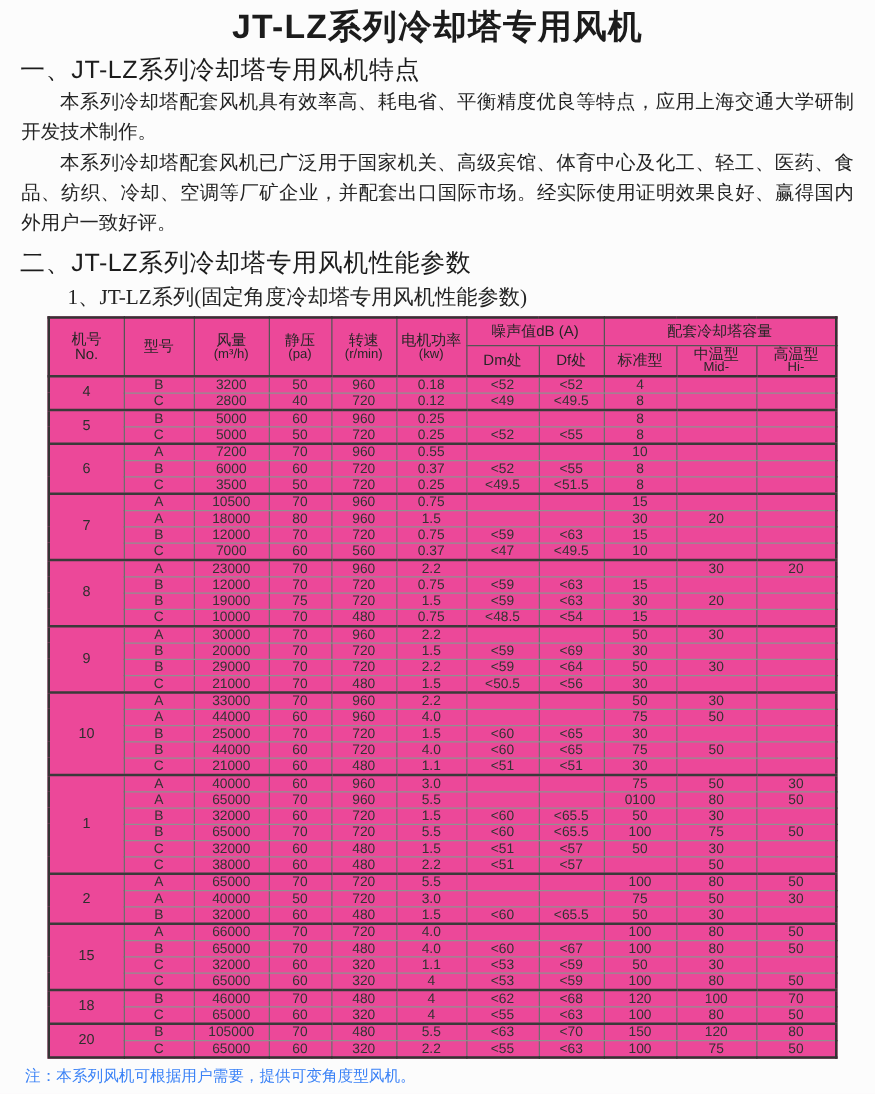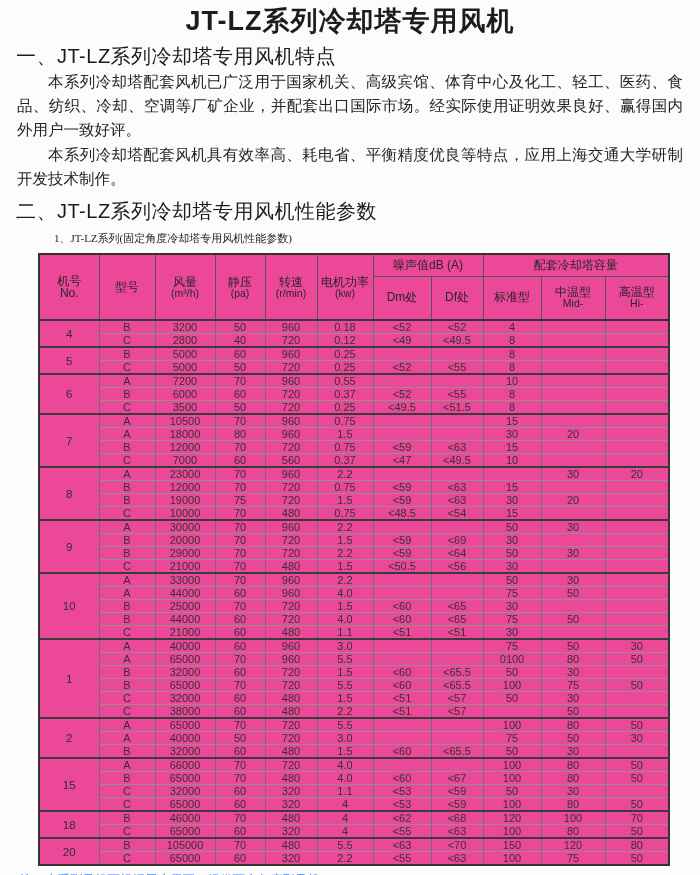--- a/index.html
+++ b/index.html
@@ -32,21 +32,21 @@
   .body-text {
     font-family:"Liberation Serif", serif;
     font-size:15.5px; line-height:24px;
     color:#242424;
     margin:1px 17px 0 17px;
     text-indent:2em;
     text-align:justify;
   }
   .subtitle {
     font-family:"Liberation Serif", serif;
-    font-size:11px; color:#242424;
+    font-size:17px; color:#242424;
     margin:5px 0 5px 54px;
     line-height:20px;
   }
   table.perf {
     border-collapse:collapse;
     table-layout:fixed;
     width:630px;
     margin-left:38px;
     border:2px solid #333;
     background:#ec4899;
@@ -60,21 +60,21 @@
     white-space:nowrap;
     padding:0 1px;
   }
   table.perf thead th {
     font-weight:normal;
     font-size:12px;
     color:#262626;
     border-color:#555;
   }
   table.perf thead tr.h1 th { height:22px; }
-  table.perf thead tr.h2 th { height:44px; }
+  table.perf thead tr.h2 th { height:24px; }
   table.perf thead tr:last-child th { border-bottom:2px solid #333; }
   .th-2line { line-height:12px; font-size:12px; }
   .th-sub { font-size:10.5px; line-height:11px; display:block; }
   table.perf tbody td {
     height:12px; line-height:12px;
     font-size:11px;
     border-top:1px solid #909090;
     border-bottom:1px solid #909090;
   }
   table.perf tbody tr.group-start td { border-top:2px solid #3a3a3a; }
@@ -91,22 +91,22 @@
 </style>
 </head>
 <body>
 
 <div class="page">
 
   <h1 class="doc-title">JT-LZ系列冷却塔专用风机</h1>
 
   <h2 class="section-heading">一、JT-LZ系列冷却塔专用风机特点</h2>
 
+  <p class="body-text">本系列冷却塔配套风机具有效率高、耗电省、平衡精度优良等特点，应用上海交通大学研制开发技术制作。</p>
   <p class="body-text">本系列冷却塔配套风机已广泛用于国家机关、高级宾馆、体育中心及化工、轻工、医药、食品、纺织、冷却、空调等厂矿企业，并配套出口国际市场。经实际使用证明效果良好、赢得国内外用户一致好评。</p>
-  <p class="body-text">本系列冷却塔配套风机具有效率高、耗电省、平衡精度优良等特点，应用上海交通大学研制开发技术制作。</p>
 
   <h2 class="section-heading">二、JT-LZ系列冷却塔专用风机性能参数</h2>
 
   <div class="subtitle">1、JT-LZ系列(固定角度冷却塔专用风机性能参数)</div>
 
   <table class="perf">
     <colgroup>
       <col style="width:60px">
         <col style="width:56px">
         <col style="width:60px">

